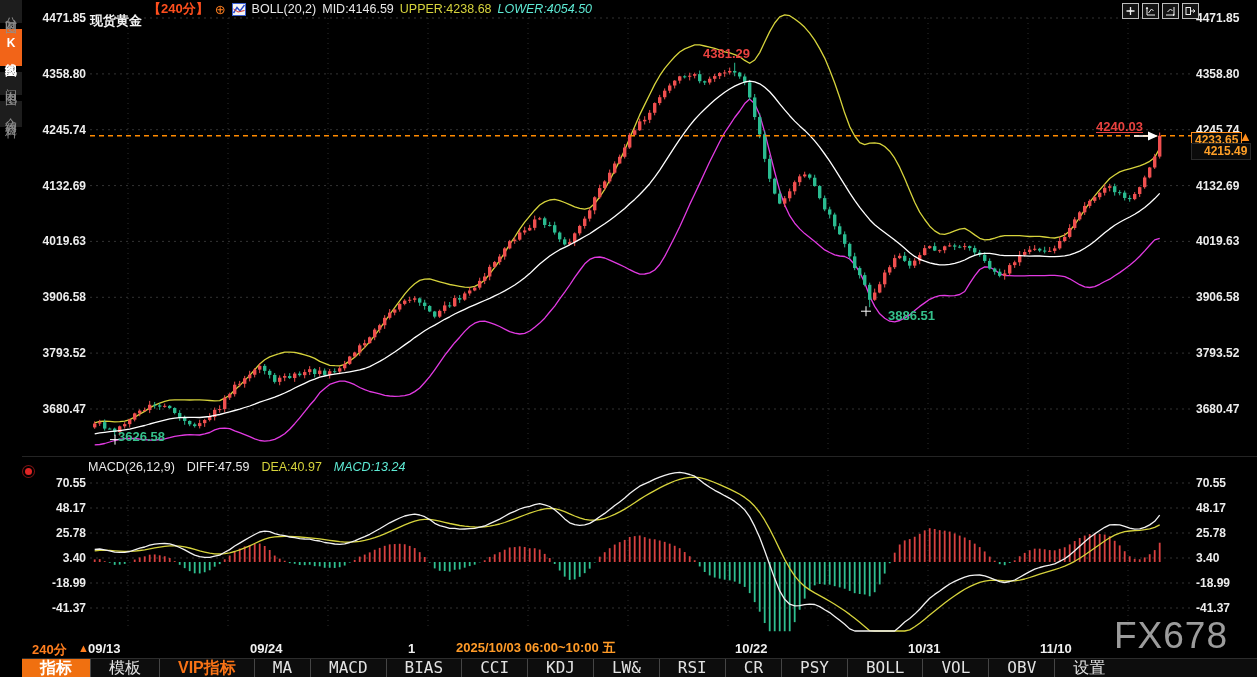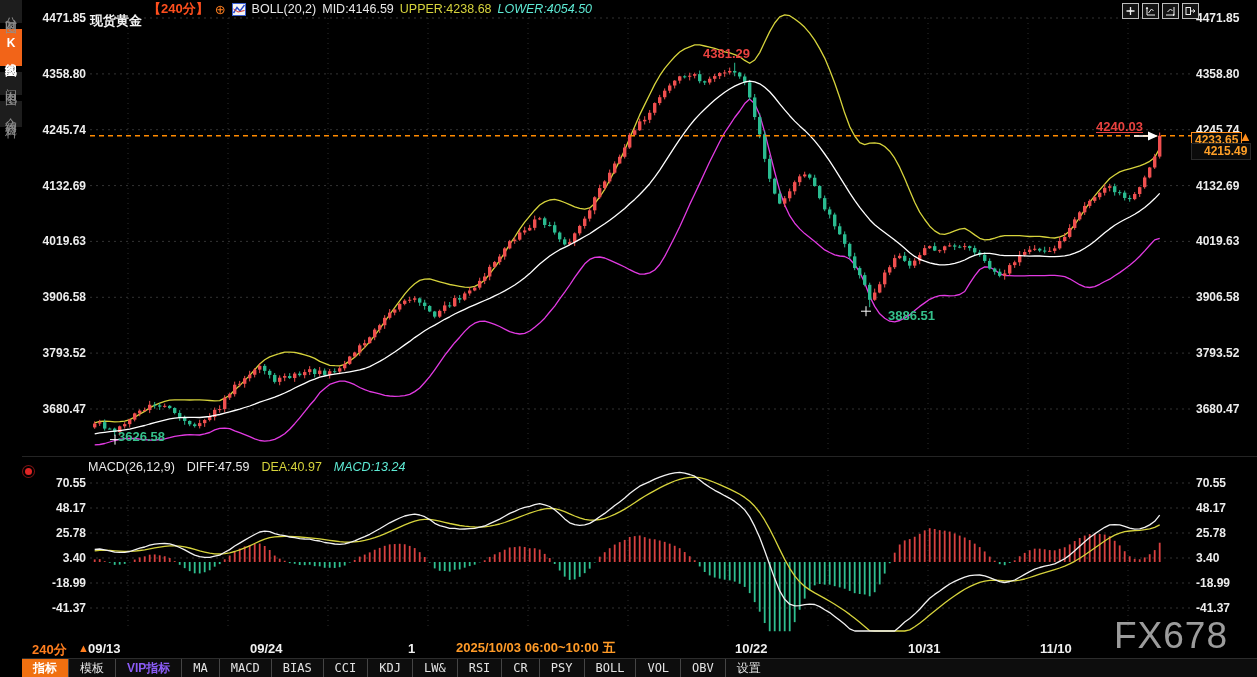--- a/index.html
+++ b/index.html
@@ -56,26 +56,26 @@
             color:#ff9b28;font-size:13px;font-weight:bold;padding:0 4px;z-index:5;white-space:nowrap;}
   #status-period{position:absolute;left:32px;top:641px;color:#ff7e1e;font-size:13px;font-weight:bold;z-index:3;}
   #status-arrow{position:absolute;left:78px;top:642px;color:#ff7e1e;font-size:11px;z-index:3;}
 
   #watermark{position:absolute;left:1114px;top:615px;font-size:37px;color:#c4c4c4;opacity:.8;
              letter-spacing:1px;z-index:4;}
 
   
   #toolbar{position:absolute;left:22px;top:658px;height:19px;right:0;background:#0d0d0d;
            border-top:1px solid #2c2c2c;display:flex;z-index:6;}
-  .tb-item{padding:0 11px;font-size:12px;line-height:18px;color:#e2e2e2;cursor:pointer;
+  .tb-item{padding:0 18px;font-size:16px;line-height:18px;color:#e2e2e2;cursor:pointer;
            border-left:1px solid #454545;white-space:nowrap;}
   .tb-item:first-child{border-left:none;}
   .tb-item.lat{font-family:"DejaVu Sans Mono","Liberation Mono",monospace;}
   .tb-item.sel{background:#f07010;color:#fff;font-weight:bold;}
-  .tb-item.vip{color:#8b5cf6;font-weight:bold;}
+  .tb-item.vip{color:#f97316;font-weight:bold;}
 
   #divider{position:absolute;left:22px;top:456px;width:1235px;height:1px;background:#242424;z-index:2;}
 </style>
 </head>
 <body>
 
 <svg id="chart" width="1257" height="677" viewBox="0 0 1257 677">
     <line x1="90" y1="18" x2="1190" y2="18" stroke="#333" stroke-width="1" stroke-dasharray="2 4"></line>
     <line x1="90" y1="73.9" x2="1190" y2="73.9" stroke="#333" stroke-width="1" stroke-dasharray="2 4"></line>
     <line x1="90" y1="129.7" x2="1190" y2="129.7" stroke="#333" stroke-width="1" stroke-dasharray="2 4"></line>

